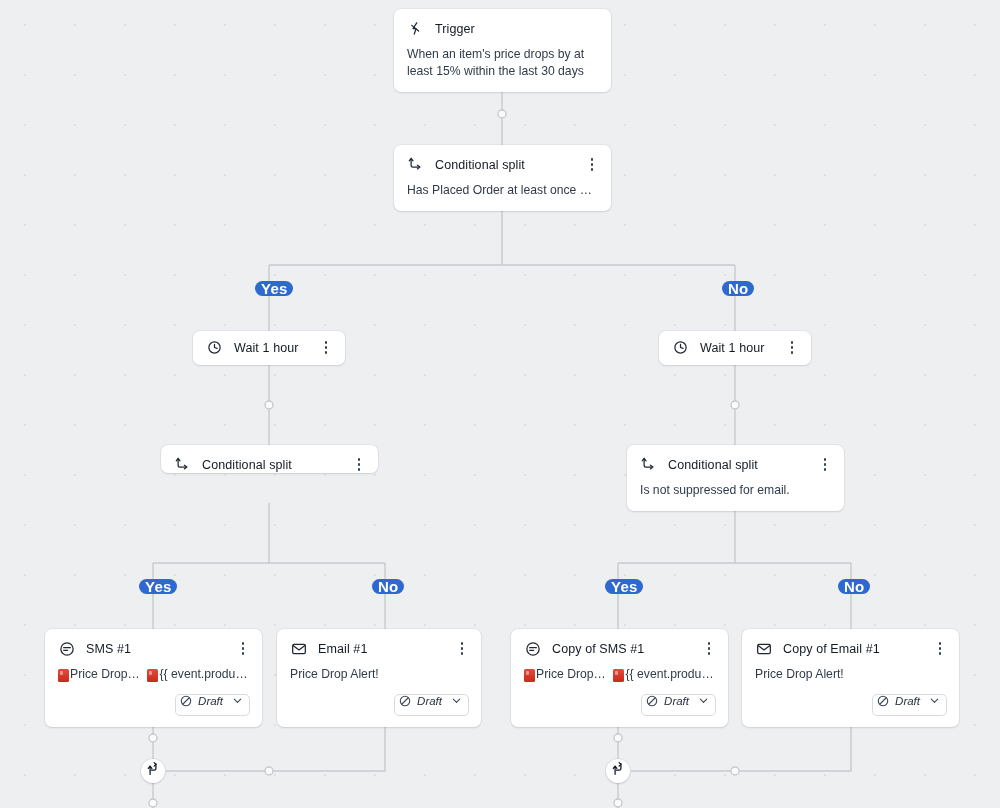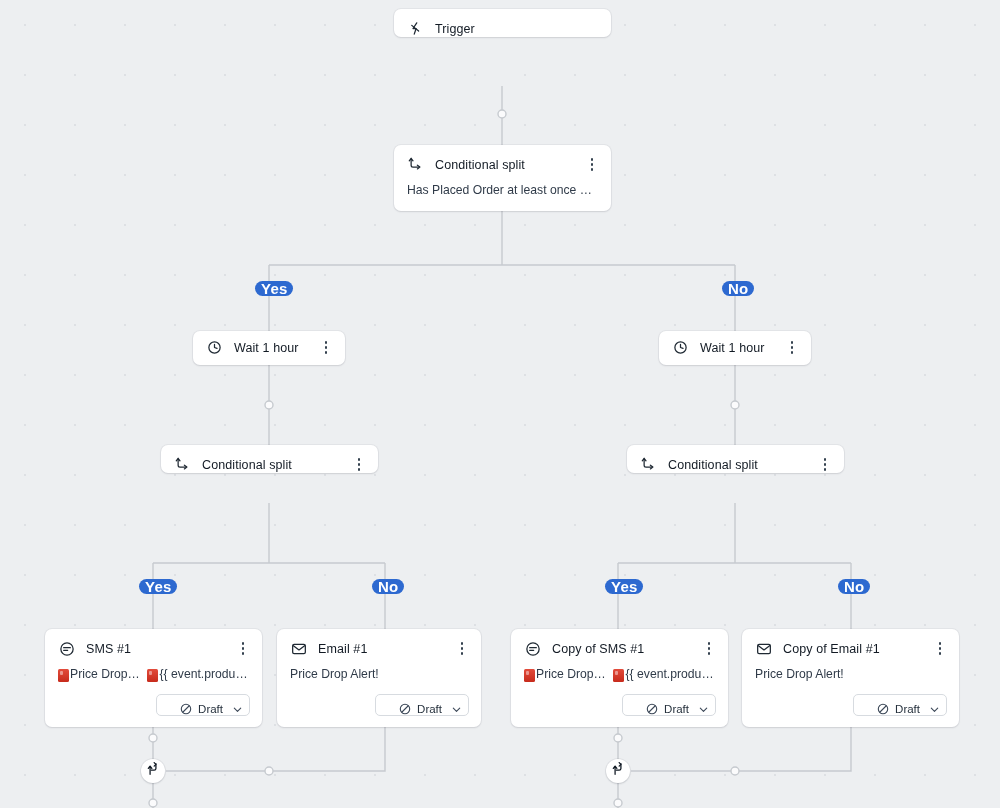--- a/index.html
+++ b/index.html
@@ -152,28 +152,29 @@
   .msg-gap { display: inline-block; width: 6px; flex: 0 0 6px; }
 
   
   .status-row {
     display: flex;
     justify-content: flex-end;
     padding: 0 12px 11px 12px;
   }
   .status-pill {
     display: inline-flex;
-    align-items: flex-end;
+    align-items: flex-start;
     border: 1px solid #d7dbe0;
     border-radius: 5px;
     background: #ffffff;
     height: 22px;
-    padding: 0 6px 0 23px;
+    padding: 0 6px 0 4px;
     box-sizing: border-box;
     cursor: pointer;
+    font-style: italic;
   }
   .status-pill .st-icon {
     width: 12px;
     height: 12px;
     flex: 0 0 12px;
     margin-right: 6px;
     display: flex;
     align-items: center;
     justify-content: center;
     color: #3c4858;
@@ -286,20 +287,21 @@
   <div class="node" style="left:394px; top:9px; width:217px;">
     <div class="node-head">
       <span class="node-icon">
         <svg width="15" height="15" viewBox="0 0 24 24" fill="none" stroke="currentColor" stroke-width="2" stroke-linecap="round" stroke-linejoin="round">
           <polyline points="14 3 8 12 13 12 10 21"></polyline>
           <line x1="6" y1="7" x2="17" y2="16"></line>
         </svg>
       </span>
       <span class="node-title">Trigger</span>
     </div>
+    <div class="node-body">When an item's price drops by at least 15% within the last 30 days</div>
   </div>
 
   <div class="node" style="left:394px; top:145px; width:217px;">
     <div class="node-head">
       <span class="node-icon">
         <svg width="15" height="15" viewBox="0 0 24 24" fill="none" stroke="currentColor" stroke-width="2" stroke-linecap="round" stroke-linejoin="round">
           <path d="M5 3v10a3 3 0 0 0 3 3h10"></path>
           <polyline points="15 13 19 16 15 19"></polyline>
           <polyline points="2 6 5 2 8 6"></polyline>
         </svg>
@@ -378,20 +380,21 @@
           <polyline points="2 6 5 2 8 6"></polyline>
         </svg>
       </span>
       <span class="node-title">Conditional split</span>
       <span class="kebab">
           <i></i>
           <i></i>
           <i></i>
         </span>
     </div>
+    <div class="node-body body-oneline">Is not suppressed for email.</div>
   </div>
 
   <div class="branch-badge" style="left:139px; top:579px;">Yes</div>
   <div class="branch-badge" style="left:372px; top:579px;">No</div>
   <div class="branch-badge" style="left:605px; top:579px;">Yes</div>
   <div class="branch-badge" style="left:838px; top:579px;">No</div>
 
   <div class="node" style="left:45px; top:629px; width:217px;">
     <div class="node-head">
       <span class="node-icon">

